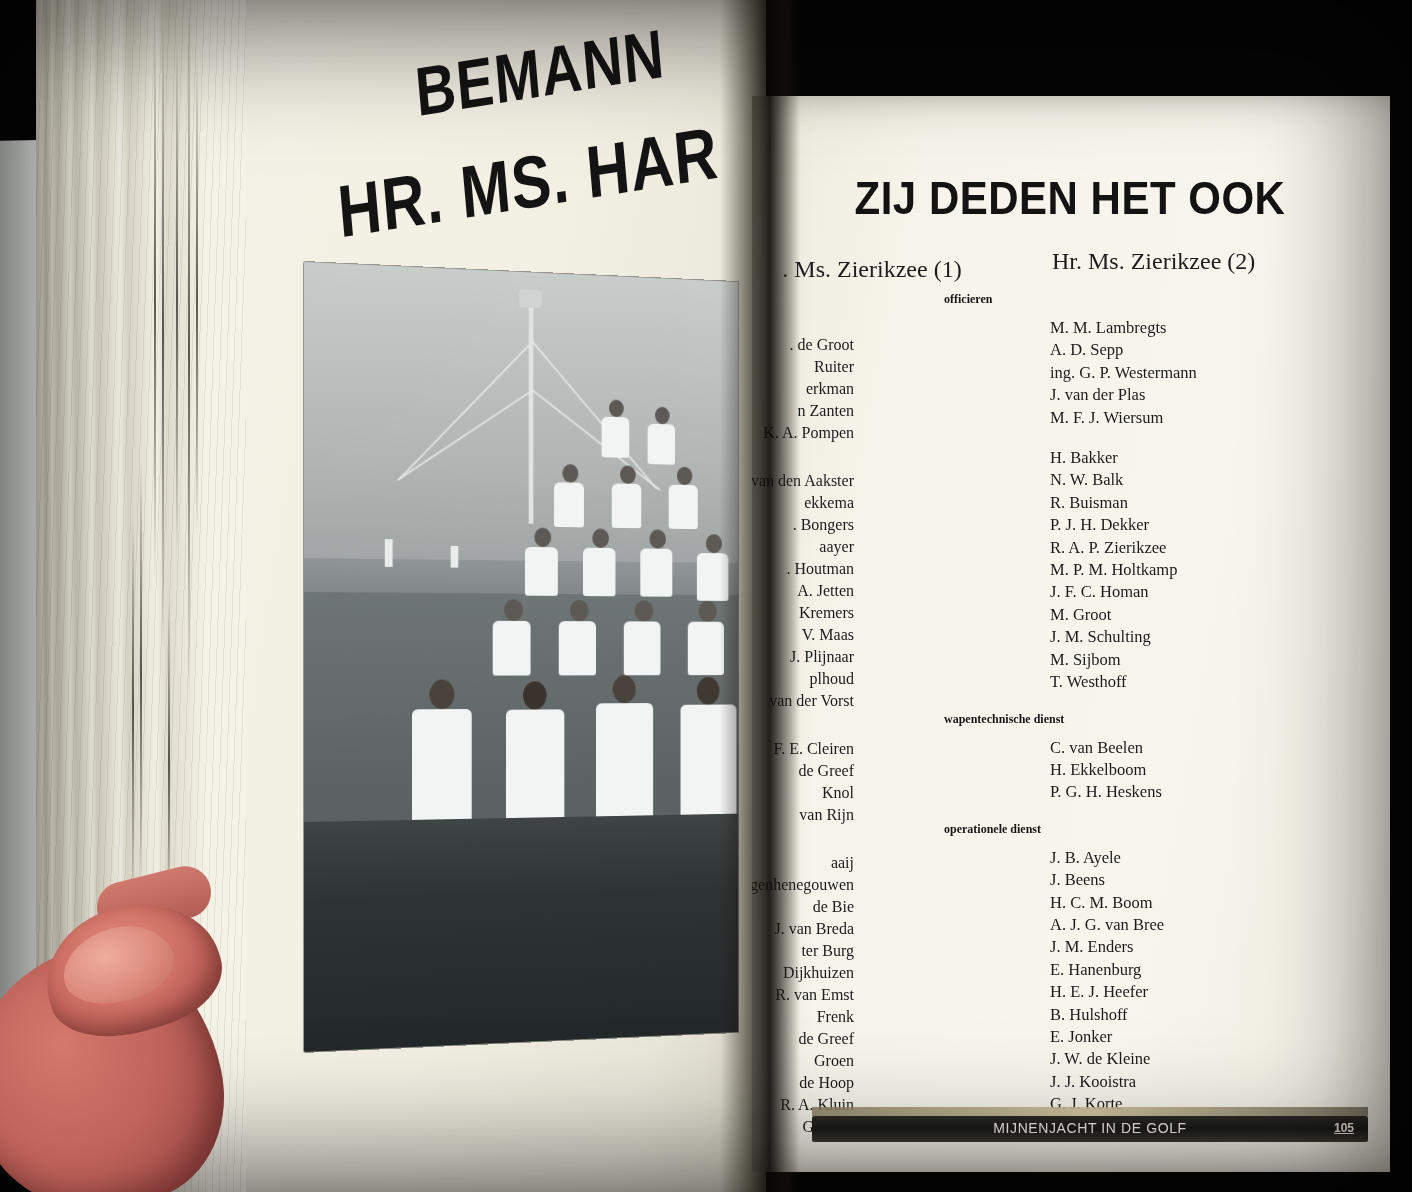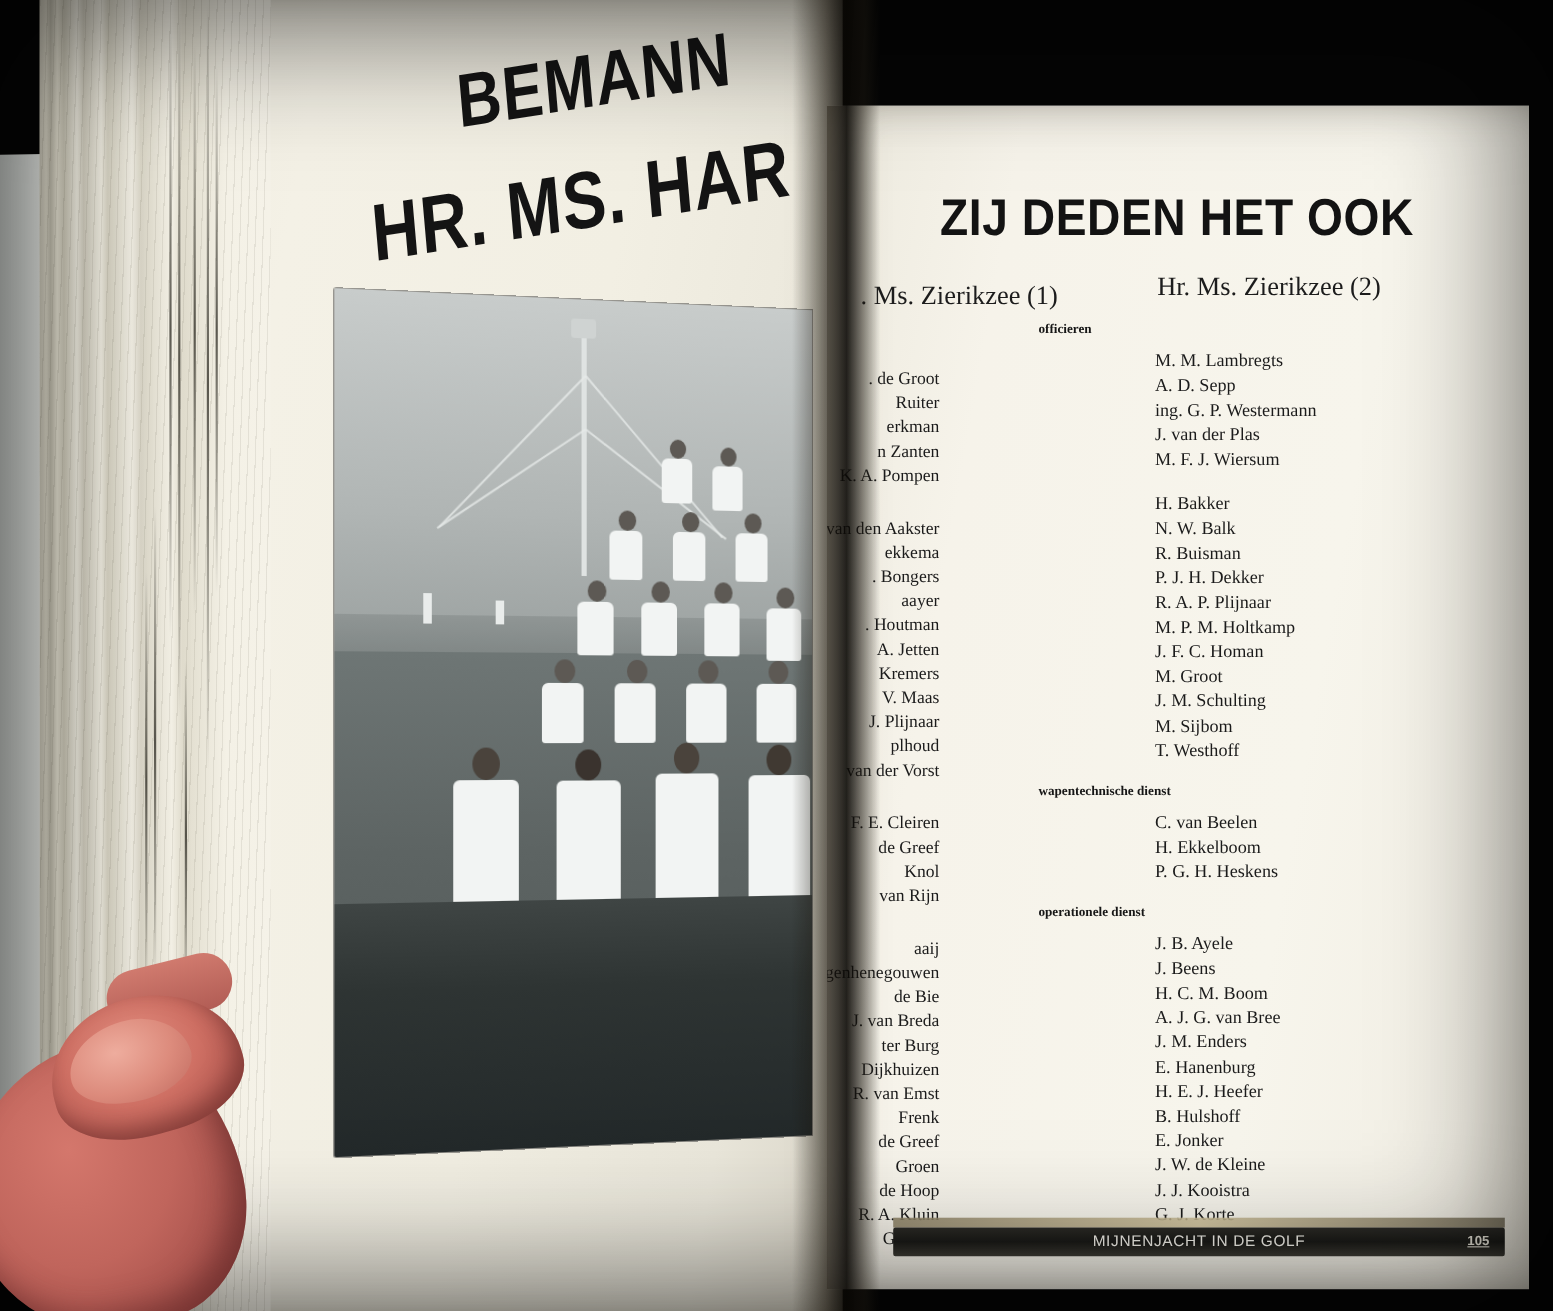--- a/index.html
+++ b/index.html
@@ -341,21 +341,21 @@
             <div class="name">J. van der Plas</div>
             <div class="name">M. F. J. Wiersum</div>
           </div>
         </div>
         <div class="sec">
           <div class="names">
             <div class="name">H. Bakker</div>
             <div class="name">N. W. Balk</div>
             <div class="name">R. Buisman</div>
             <div class="name">P. J. H. Dekker</div>
-            <div class="name">R. A. P. Plijnaar</div>
+            <div class="name">R. A. P. Zierikzee</div>
             <div class="name">M. P. M. Holtkamp</div>
             <div class="name">J. F. C. Homan</div>
             <div class="name">M. Groot</div>
             <div class="name">J. M. Schulting</div>
             <div class="name">M. Sijbom</div>
             <div class="name">T. Westhoff</div>
           </div>
         </div>
         <div class="sec">
           <div class="sec-h">wapentechnische dienst</div>

